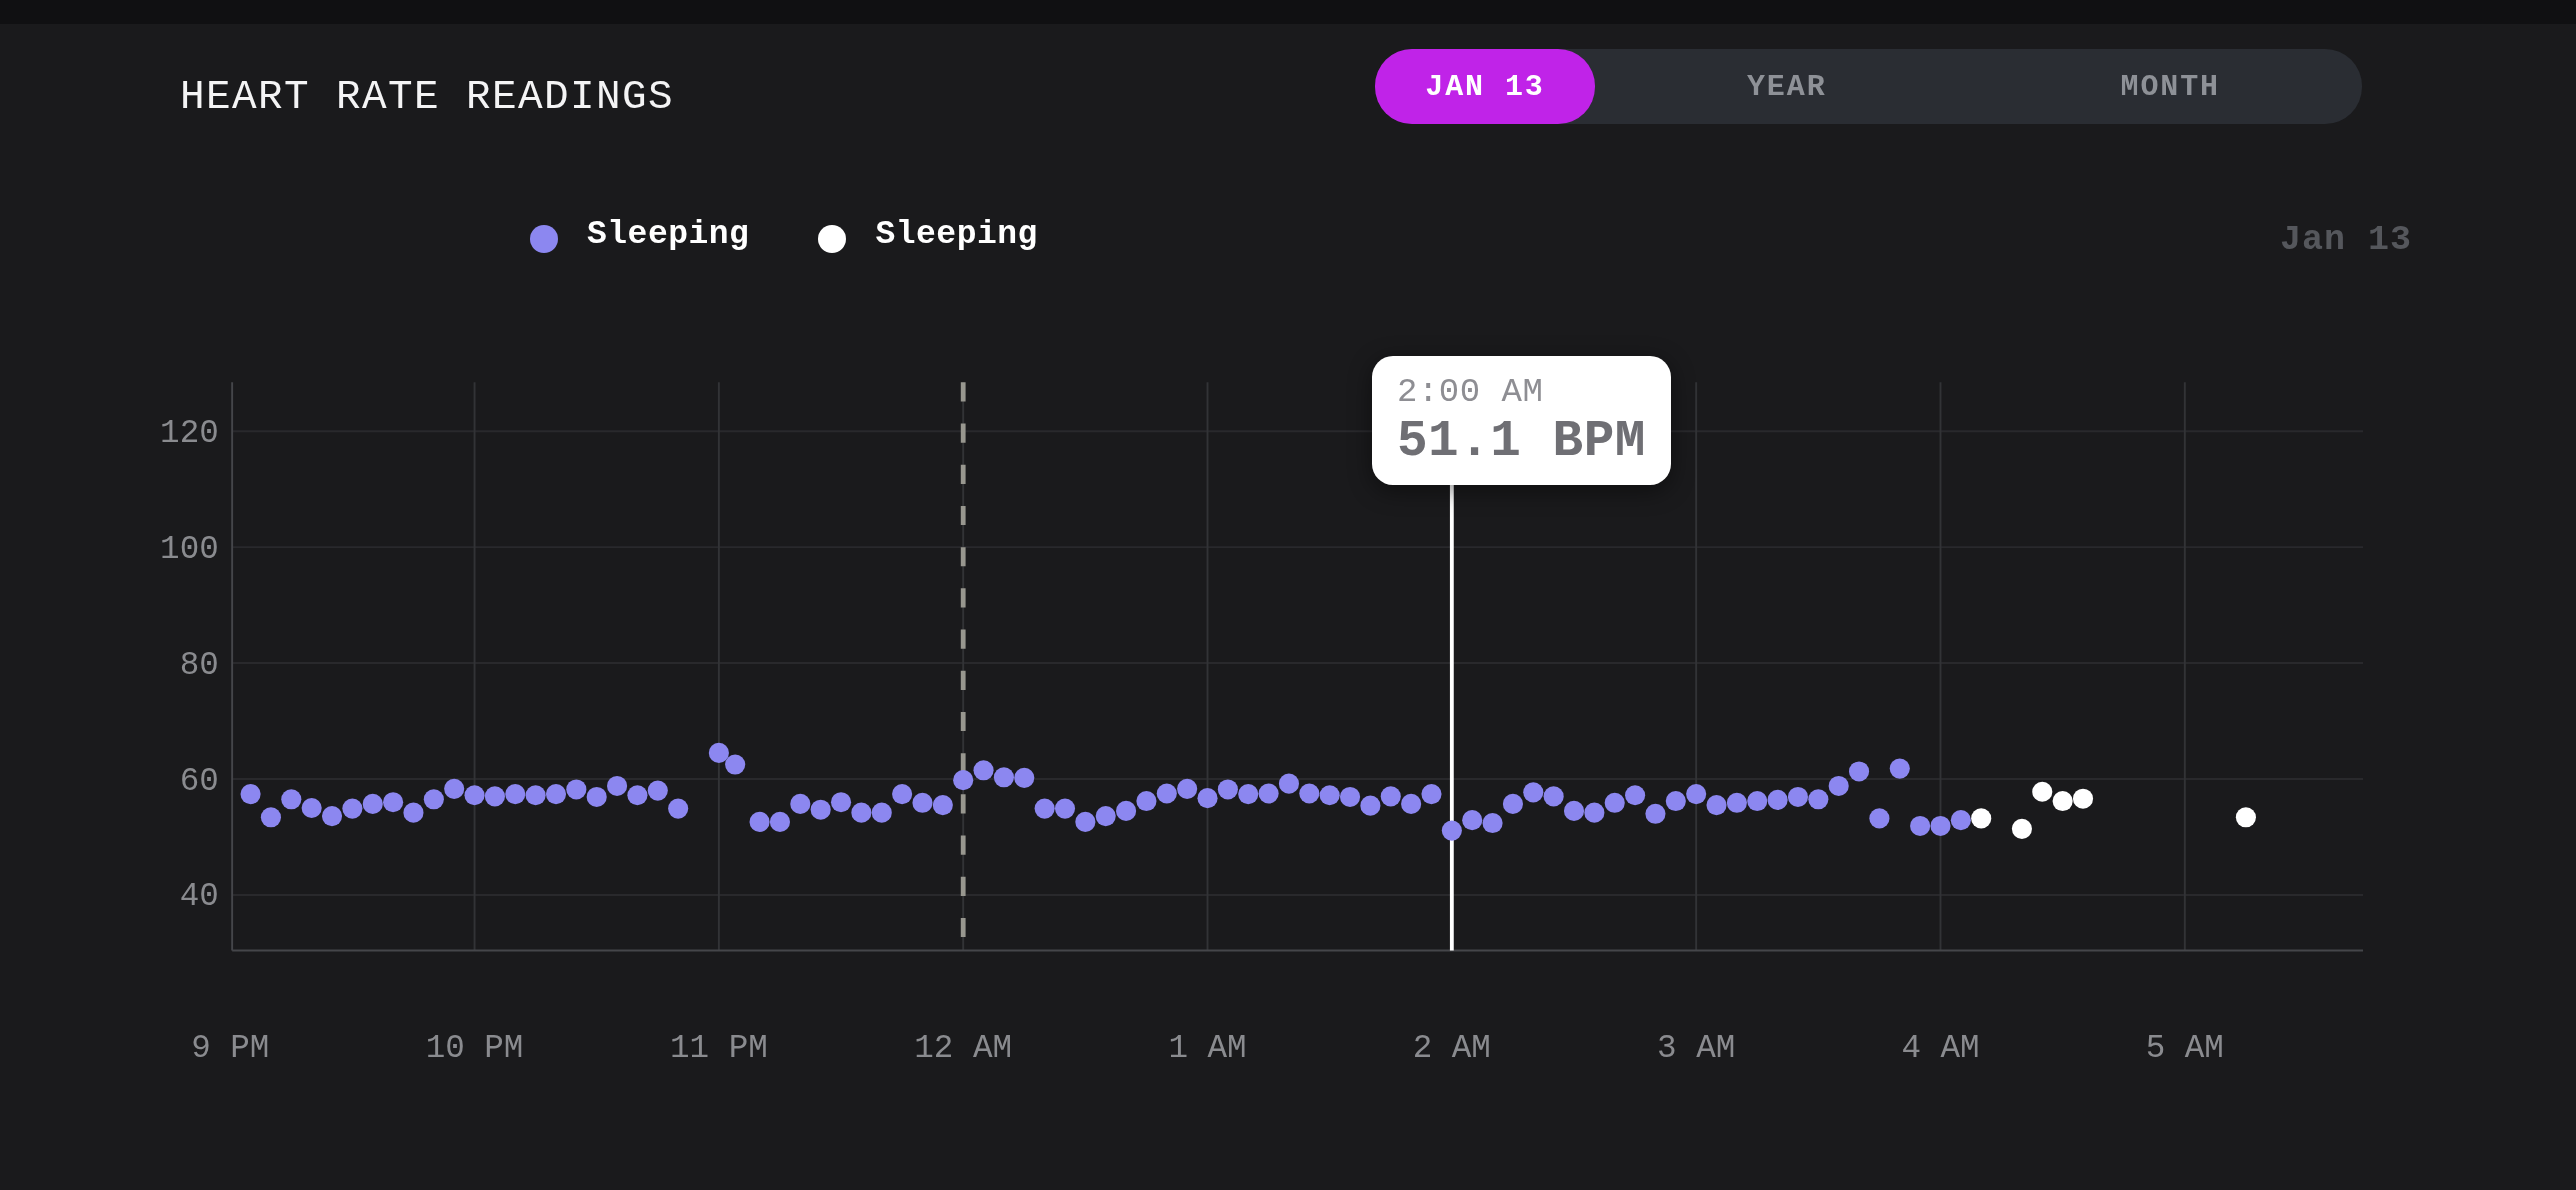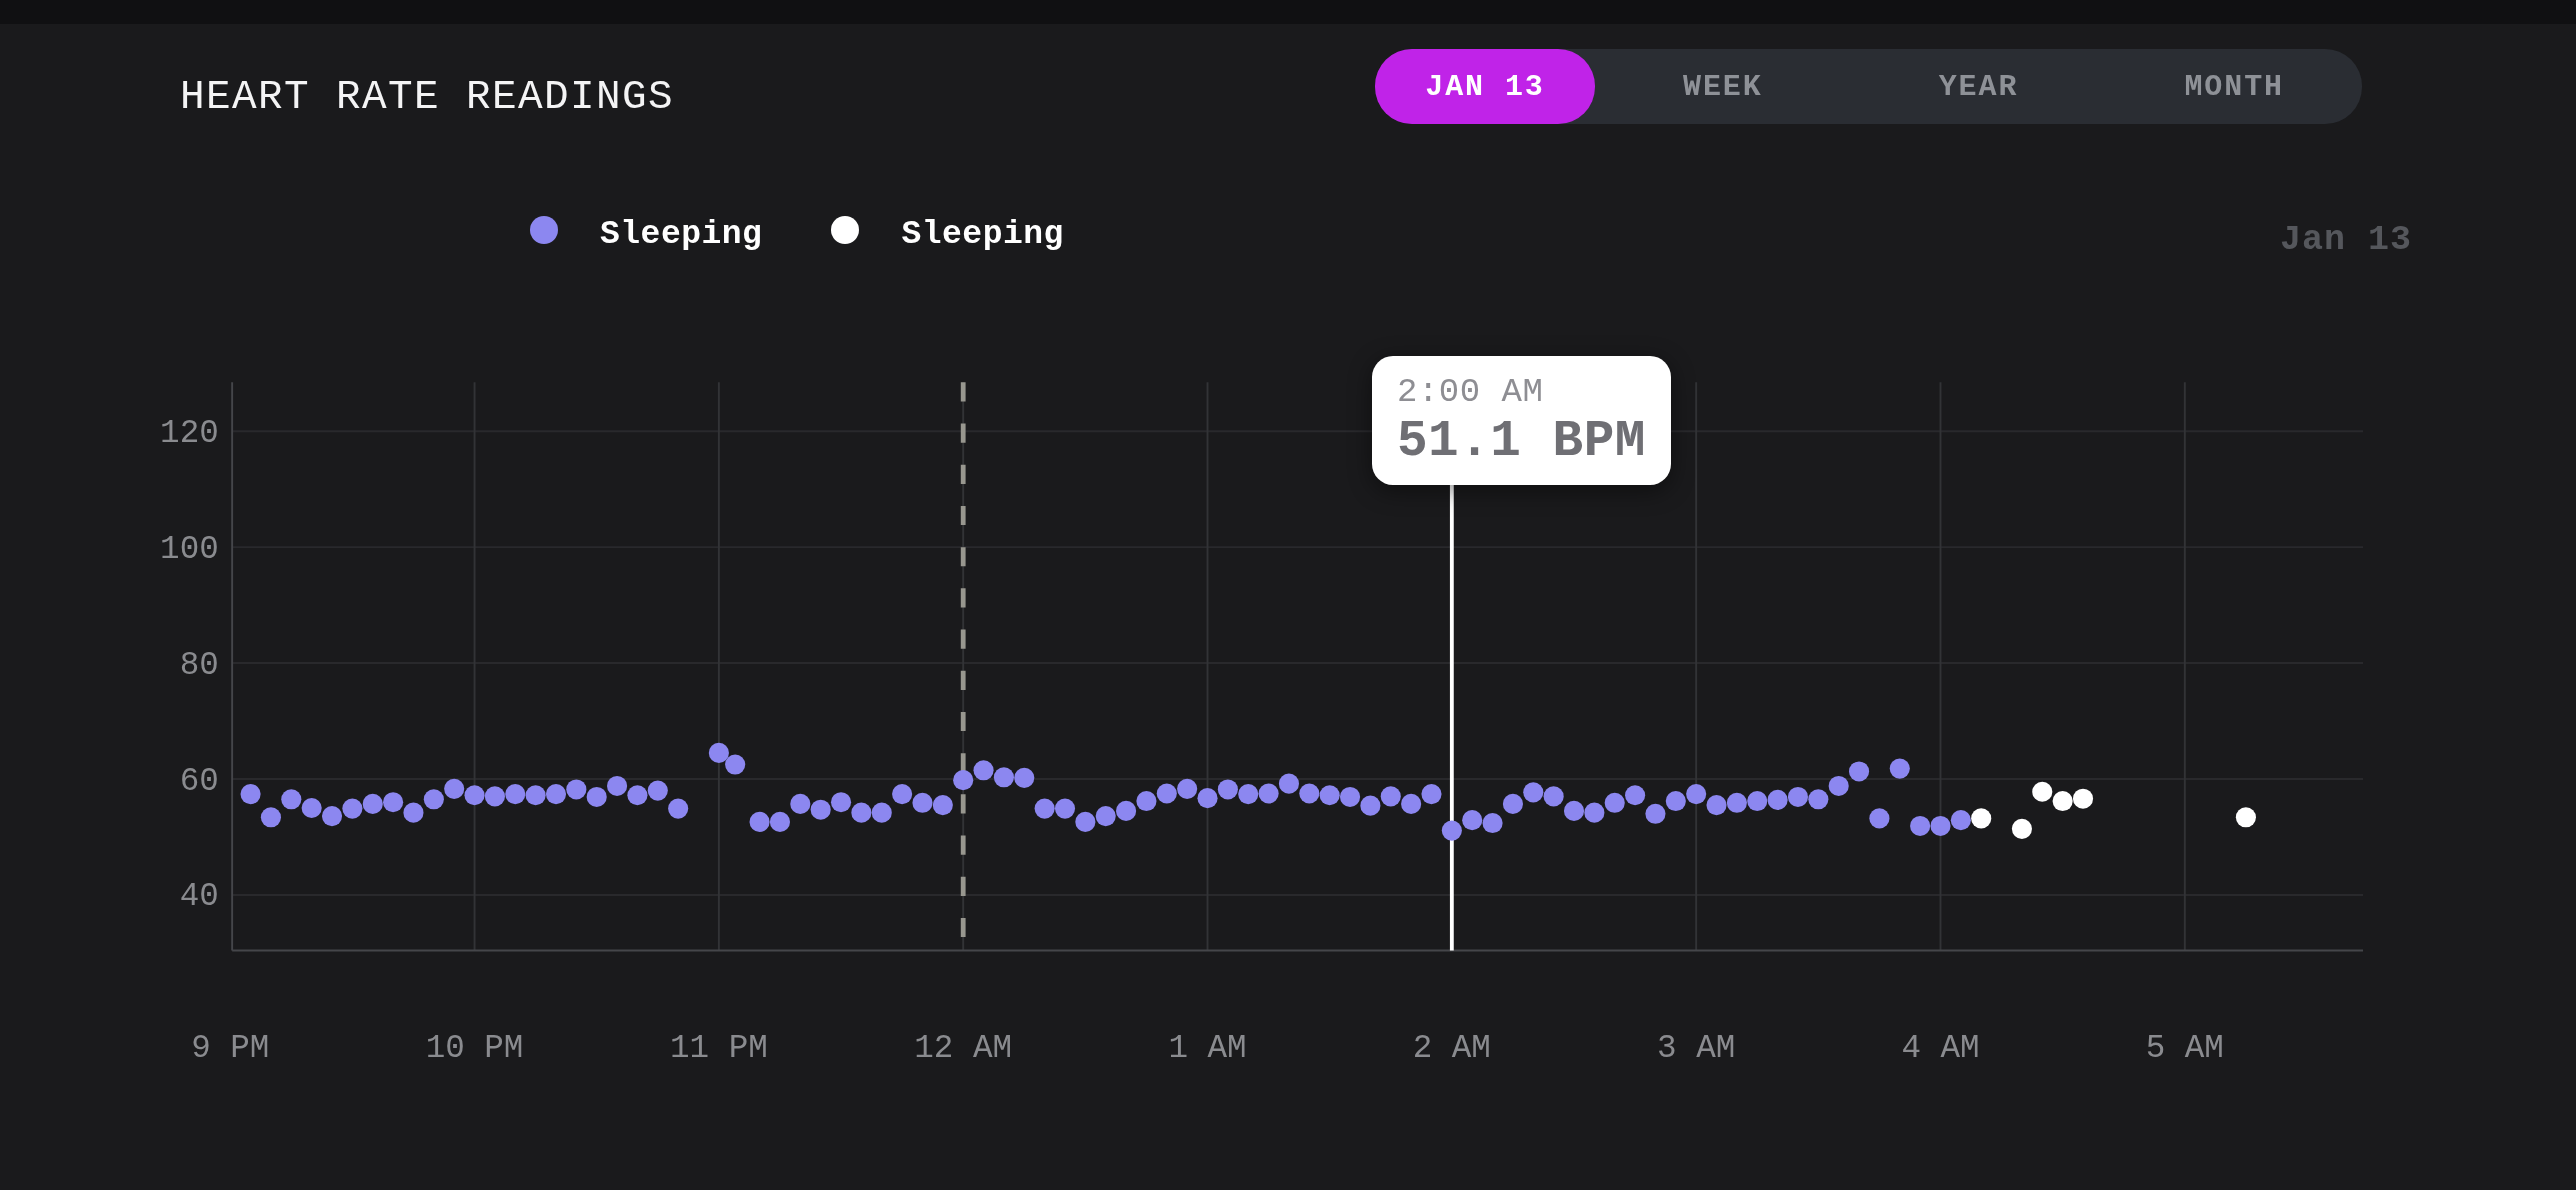--- a/index.html
+++ b/index.html
@@ -20,21 +20,21 @@
   }
   .range-tab{
     display:flex;align-items:center;justify-content:center;
     font-size:30px;font-weight:700;letter-spacing:1.9px;color:#8E9197;
     border-radius:37px;flex:1 1 0;cursor:pointer;user-select:none;
   }
   .range-tab.active{flex:0 0 220px;color:#FFFFFF;}
   .legend{
     position:absolute;left:530px;top:192px;display:flex;align-items:center;gap:69px;
   }
-  .legend-item{display:flex;align-items:flex-start;gap:42px;}
+  .legend-item{display:flex;align-items:flex-end;gap:29px;}
   .legend-dot{width:28px;height:28px;border-radius:50%;}
   .legend-label{font-size:33px;font-weight:700;color:#FFFFFF;letter-spacing:0.5px;}
   .date-label{
     position:absolute;top:196px;right:164px;
     font-size:35px;font-weight:700;color:#55575C;letter-spacing:1px;
   }
   .chart-svg{position:absolute;left:0;top:0;}
   .tooltip{
     position:absolute;background:#ffffff;border-radius:21px;
     padding:17px 25px 15.3px 25px;text-align:left;
@@ -49,21 +49,20 @@
 </style>
 </head>
 <body>
 
 <div class="app">
 
   <div class="page-title">HEART RATE READINGS</div>
 
   <div class="range-tabs">
       <div class="range-tab active" style="background: rgb(192, 35, 232);">JAN 13</div>
-      <div class="range-tab">WEEK</div>
       <div class="range-tab">YEAR</div>
       <div class="range-tab">MONTH</div>
     </div>
 
   <div class="legend">
       <div class="legend-item">
         <span class="legend-dot" style="background: rgb(140, 135, 240);"></span>
         <span class="legend-label">Sleeping</span>
       </div>
       <div class="legend-item">

